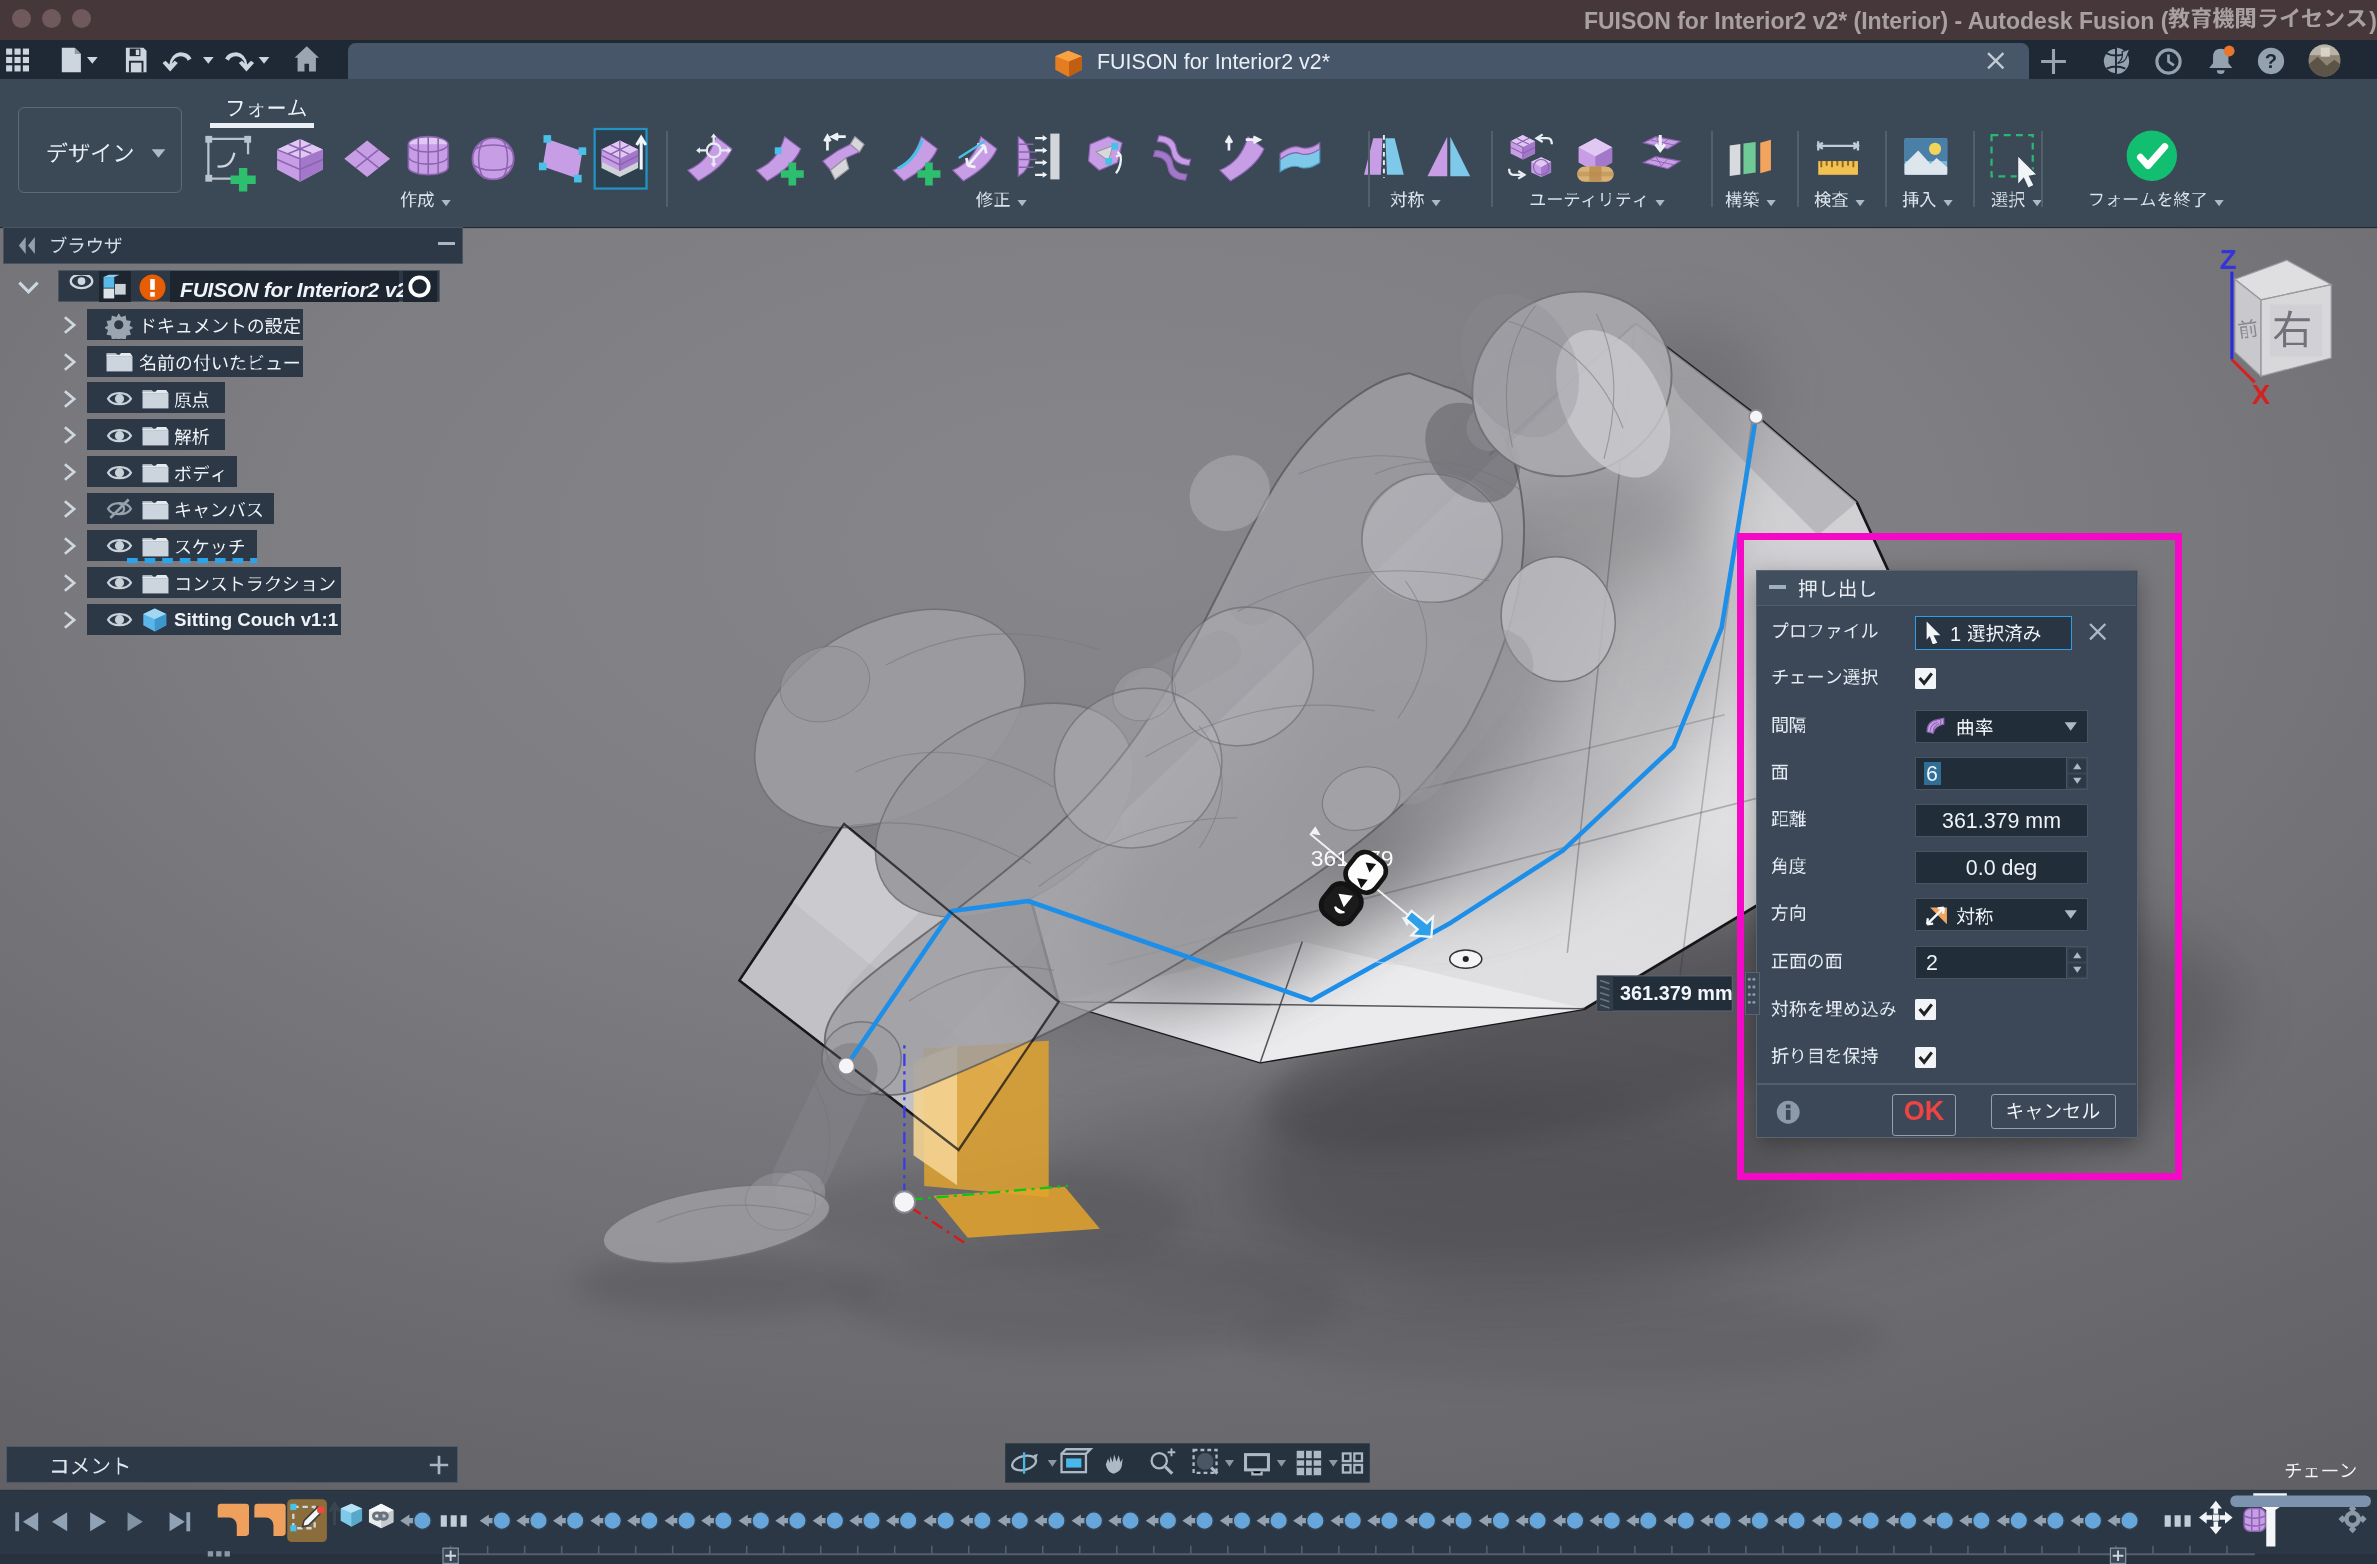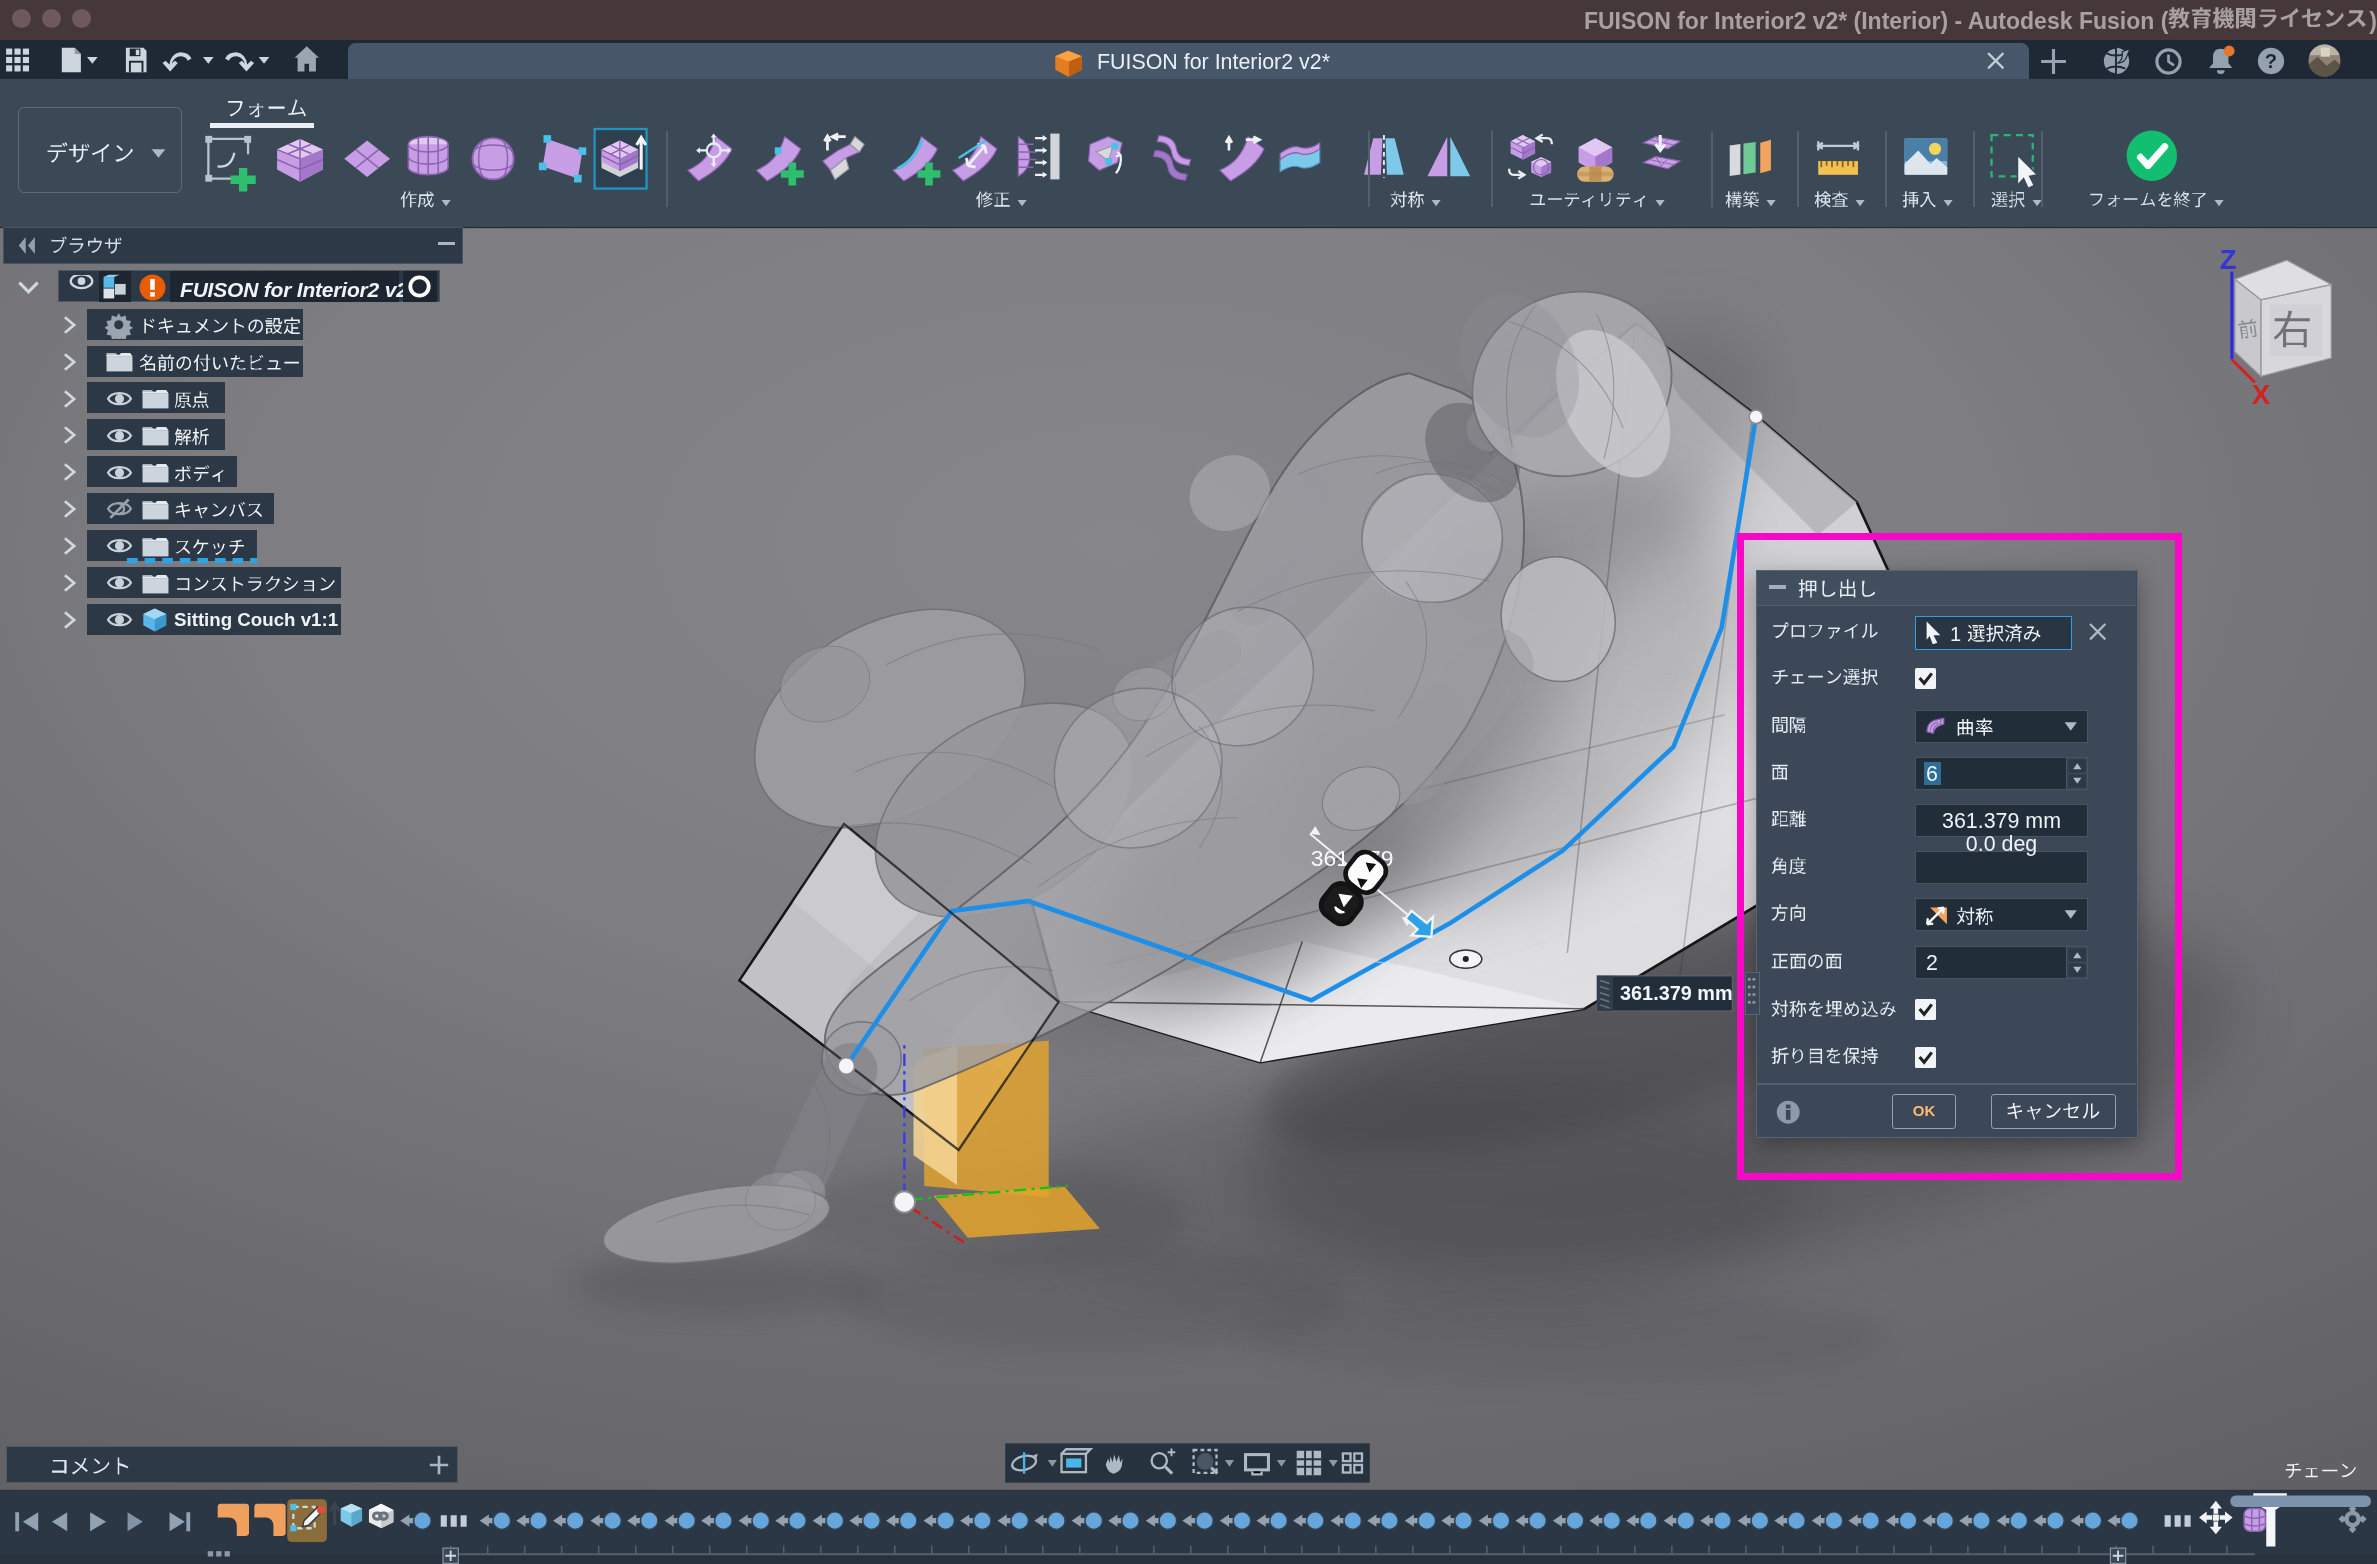--- a/index.html
+++ b/index.html
@@ -1089,21 +1089,21 @@
 <div class="abs" style="left:2066px;top:757px;width:21.4px;height:33px;border-left:0.8px solid #49545f;"></div>
 <svg class="abs" style="left:2067px;top:758px" width="20.6" height="31" viewBox="0 0 27 41">
     <rect x="1" y="1" width="25" height="19" fill="#2e3947" stroke="#49545f"></rect>
     <rect x="1" y="21" width="25" height="19" fill="#2e3947" stroke="#49545f"></rect>
     <path d="M8 15 h11 l-5.5 -8z" fill="#aeb9c5"></path>
     <path d="M8 26 h11 l-5.5 8z" fill="#aeb9c5"></path>
   </svg>
 <div class="abs" style="left:1915px;top:804px;width:173px;height:33px;background:#222d3a;border:0.8px solid #49545f;box-sizing:border-box;"></div>
 <div class="abs" style="left:1915px;top:809px;width:173px;text-align:center;font-size:21.4px;color:#eef3f8;">361.379 mm</div>
 <div class="abs" style="left:1915px;top:851px;width:173px;height:33px;background:#222d3a;border:0.8px solid #49545f;box-sizing:border-box;"></div>
-<div class="abs" style="left:1915px;top:832px;width:173px;text-align:center;font-size:21.4px;color:#eef3f8;">0.0 deg</div>
+<div class="abs" style="left:1915px;top:856px;width:173px;text-align:center;font-size:21.4px;color:#eef3f8;">0.0 deg</div>
 <div class="abs" style="left:1915px;top:898px;width:173px;height:33px;background:#222d3a;border:0.8px solid #49545f;box-sizing:border-box;"></div>
 <svg class="abs" style="left:1924px;top:903px" width="26" height="24.4" viewBox="0 0 34 32">
     <path d="M8 6 L30 6 L30 28z" fill="#f2a45e"></path>
     <path d="M4 28 L26 6 M4 28 l1 -8 M4 28 l8 -1 M26 6 l-8 1 M26 6 l-1 8" stroke="#f6f8fa" stroke-width="3" fill="none"></path>
   </svg>
 <div class="abs" style="left:1956px;top:905px;">
     <svg width="39" height="25" style="display:block" viewBox="0 -24 51 33">
       <path d="M12 -10C14 -8 15 -6 15 -4L17 -5C16 -6 15 -9 14 -10ZM19 -21V-15H12V-13H19V-0C19 -0 19 0 18 0C18 0 16 0 15 0C15 1 15 1 15 2C18 2 19 2 20 2C20 1 21 1 21 -0V-13H24V-15H21V-21ZM6 -21V-16H1V-15H13V-16H8V-21ZM9 -14C8 -12 8 -10 7 -8C6 -10 5 -11 3 -12L2 -11C4 -10 5 -8 6 -6C5 -3 3 -1 1 0C1 1 2 1 2 2C4 0 6 -2 8 -4C8 -3 9 -2 10 -1L11 -2C11 -3 10 -5 8 -6C10 -8 10 -11 11 -14ZM37 -11C37 -8 36 -5 34 -3C35 -3 35 -2 36 -2C37 -4 38 -7 39 -10ZM44 -10C45 -8 46 -4 46 -2L48 -3C48 -5 47 -8 46 -11ZM38 -20C37 -18 36 -15 35 -13V-14H32V-18C33 -18 34 -18 35 -19L33 -20C32 -19 28 -19 26 -18C26 -18 26 -17 26 -17C27 -17 28 -17 30 -17V-14H26V-12H29C28 -9 27 -6 25 -4C26 -4 26 -3 26 -2C27 -4 29 -6 30 -9V2H32V-9C32 -8 33 -6 34 -6L35 -7C34 -8 32 -10 32 -10V-12H34L34 -11C34 -11 35 -11 35 -10C36 -12 37 -13 38 -14H41V-0C41 0 40 0 40 0C40 0 39 0 38 0C38 1 38 1 38 2C40 2 41 2 42 2C42 1 42 1 42 -0V-14H48V-16H38C39 -18 39 -19 39 -20Z" fill="#eef3f8"></path>
     </svg>
   </div>
@@ -1118,19 +1118,19 @@
     <rect x="1" y="21" width="25" height="19" fill="#2e3947" stroke="#49545f"></rect>
     <path d="M8 15 h11 l-5.5 -8z" fill="#aeb9c5"></path>
     <path d="M8 26 h11 l-5.5 8z" fill="#aeb9c5"></path>
   </svg>
 <div class="abs" style="left:1757px;top:1083px;width:379px;height:1.5px;background:#525f6b;"></div>
 <svg class="abs" style="left:1776px;top:1100px" width="24.4" height="24.4" viewBox="0 0 32 32">
     <circle cx="16" cy="16" r="15" fill="#8c9aa9"></circle>
     <rect x="13" y="13" width="6" height="13" fill="#3c4857"></rect>
     <rect x="13" y="6" width="6" height="5" fill="#3c4857"></rect>
   </svg>
-<div class="abs" style="left:1892px;top:1094px;width:64px;height:35px;border:1.5px solid #93a2b1;border-radius:3.1px;box-sizing:border-box;text-align:center;font-size:15px;font-weight:bold;color:#fdba74;line-height:32px;">OK</div>
+<div class="abs" style="left:1892px;top:1094px;width:64px;height:42px;border:1.5px solid #93a2b1;border-radius:3.1px;box-sizing:border-box;text-align:center;font-size:27px;font-weight:bold;color:#ef4444;line-height:32px;">OK</div>
 <div class="abs row" style="left:1991px;top:1094px;width:125px;height:35px;border:1.5px solid #93a2b1;border-radius:3.1px;box-sizing:border-box;justify-content:center;">
     <svg width="97" height="25" style="display:block" viewBox="0 -25 127 33">
       <path d="M3 -7 3 -5C4 -5 4 -5 5 -5C7 -5 9 -6 12 -6L13 -1C13 -0 13 0 13 1L16 1C16 0 15 -1 15 -2L14 -7L20 -8C21 -8 22 -8 22 -8L22 -10C22 -10 21 -10 20 -10L14 -8L13 -14L18 -14C19 -14 20 -15 20 -15L20 -17C20 -17 19 -16 18 -16C17 -16 15 -16 12 -15L12 -18C12 -19 12 -19 12 -20L9 -19C10 -19 10 -18 10 -18L10 -15C8 -15 6 -14 5 -14C4 -14 3 -14 3 -14L3 -12C4 -12 4 -12 5 -12L11 -13L12 -8C9 -8 6 -7 5 -7C4 -7 3 -7 3 -7ZM47 -12 45 -13C45 -13 45 -12 44 -12C44 -12 39 -11 36 -11L35 -14C35 -14 35 -15 35 -15L32 -15C33 -14 33 -14 33 -13L34 -10L31 -10C30 -10 30 -10 29 -10L29 -8L34 -9L37 0C37 1 37 2 37 2L39 2C39 1 39 0 39 0C38 -1 37 -6 36 -9L44 -11C43 -9 41 -7 40 -6L41 -5C43 -6 46 -10 47 -12ZM56 -18 54 -17C56 -16 59 -13 60 -12L62 -13C61 -15 58 -17 56 -18ZM54 -2 55 0C59 -0 62 -2 65 -3C68 -6 71 -9 73 -12L72 -14C70 -11 67 -8 64 -5C61 -4 58 -2 54 -2ZM97 -14 96 -16C95 -15 95 -15 94 -15C93 -15 89 -14 85 -13V-17C85 -18 85 -19 85 -19H82C83 -19 83 -18 83 -17V-13C80 -12 78 -12 76 -12L77 -10L83 -11V-3C83 -1 84 0 88 0C91 0 94 0 96 -0L96 -2C94 -2 91 -2 88 -2C85 -2 85 -2 85 -4V-11L94 -13C93 -12 92 -9 90 -7L91 -6C93 -8 95 -11 96 -13C97 -14 97 -14 97 -14ZM113 -0 114 1C115 0 115 0 115 0C118 -1 122 -4 124 -7L123 -9C121 -6 118 -4 115 -2C115 -3 115 -15 115 -17C115 -18 115 -19 115 -19H113C113 -19 113 -18 113 -17C113 -15 113 -3 113 -2C113 -1 113 -1 113 -0ZM102 -1 104 1C106 -1 107 -4 108 -6C109 -9 109 -14 109 -17C109 -18 109 -18 109 -19H107C107 -18 107 -18 107 -17C107 -14 107 -9 106 -7C105 -4 104 -2 102 -1Z" fill="#f0f4f8"></path>
     </svg>
   </div>
 <div class="abs" style="left:1737px;top:533px;width:445px;height:647px;border:7.6px solid #f509c6;box-sizing:border-box;"></div>
 
 </body></html>

